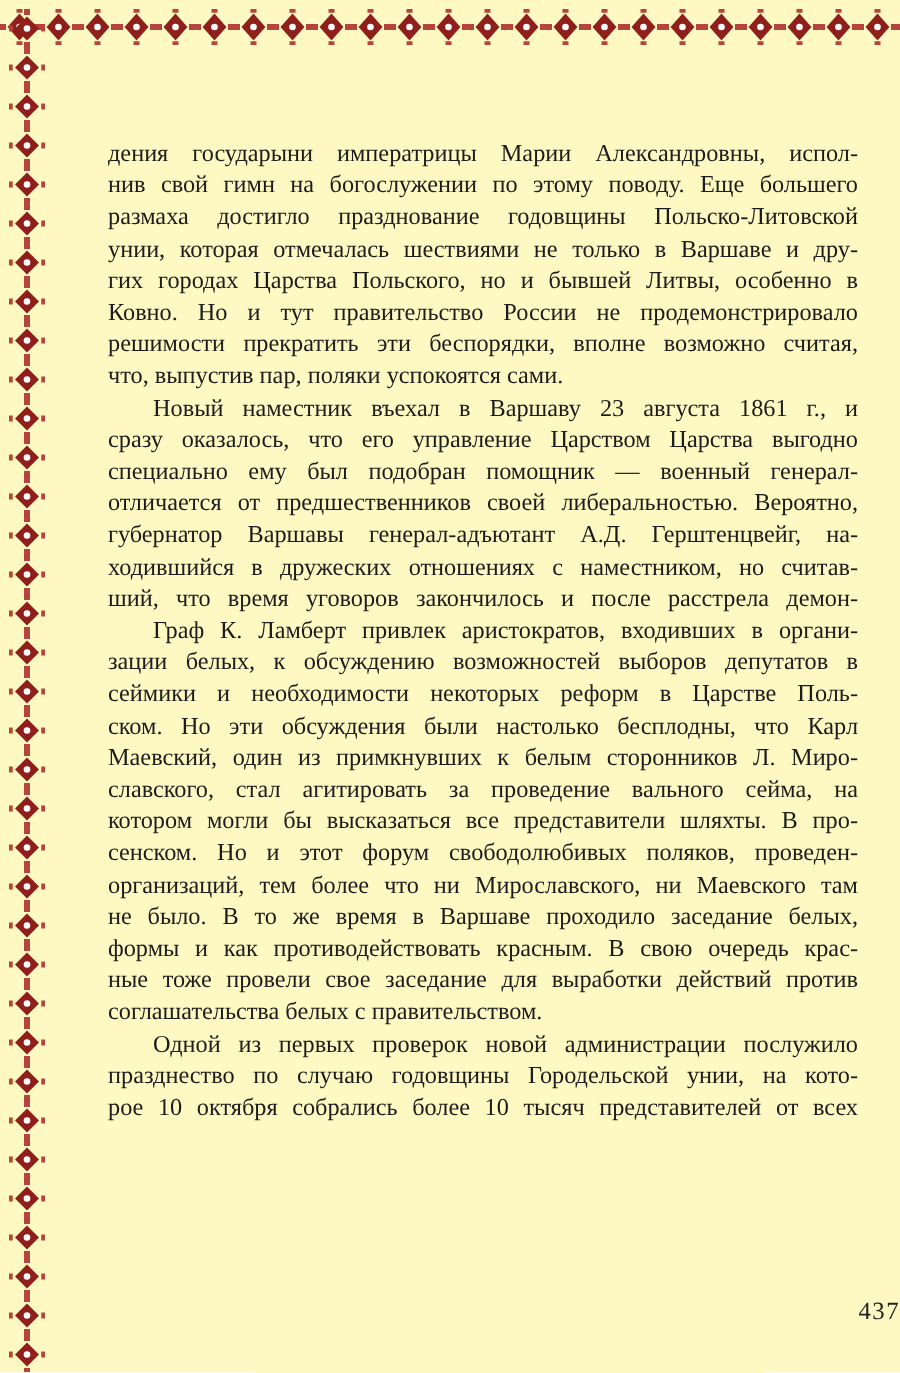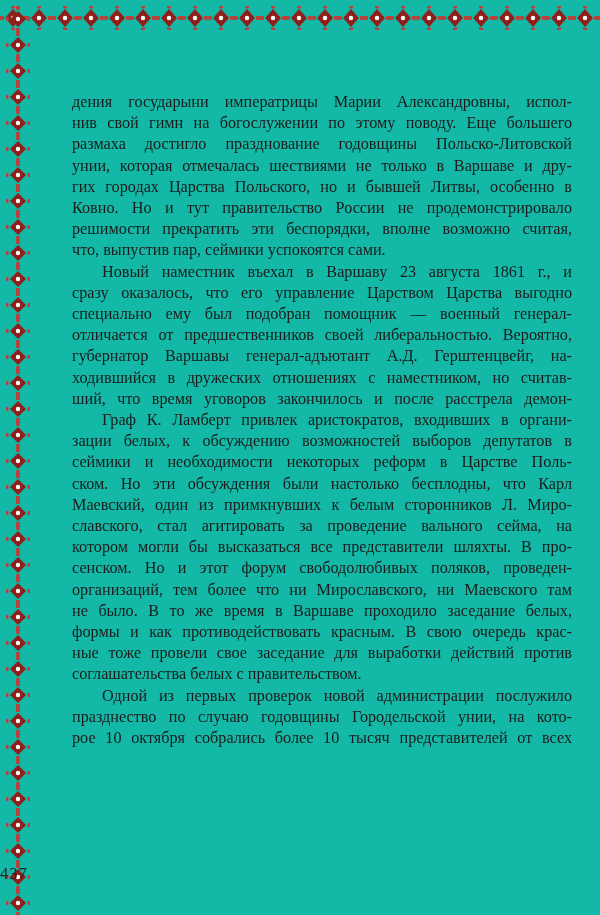--- a/index.html
+++ b/index.html
@@ -4,21 +4,21 @@
 <style>
   html, body {
     margin: 0;
     padding: 0;
     background: #ffffff;
   }
   #page {
     position: relative;
     width: 600px;
     height: 915px;
-    background: #14b8a6;
+    background: #fef9c3;
     overflow: hidden;
     font-family: "Liberation Serif", "DejaVu Serif", serif;
     color: #1c1c1c;
   }
   
   #ornament-top {
     position: absolute;
     left: 0;
     top: 6px;
     width: 600px;
@@ -47,21 +47,21 @@
     white-space: normal;
     overflow: hidden;
   }
   .line.para-end { text-align-last: left; }
   .line.indent { text-indent: 30px; }
   #page-number {
     position: absolute;
     left: 0;
     top: 864px;
     width: 600px;
-    text-align: left;
+    text-align: right;
     font-size: 16.5px;
     letter-spacing: 1px;
     color: #222222;
   }
 </style>
 </head>
 <body>
 
 <div id="page">
 
@@ -95,21 +95,21 @@
 
   <div id="text-column">
       <div class="paragraph">
         <div class="line">дения государыни императрицы Марии Александровны, испол-</div>
         <div class="line">нив свой гимн на богослужении по этому поводу. Еще большего</div>
         <div class="line">размаха достигло празднование годовщины Польско-Литовской</div>
         <div class="line">унии, которая отмечалась шествиями не только в Варшаве и дру-</div>
         <div class="line">гих городах Царства Польского, но и бывшей Литвы, особенно в</div>
         <div class="line">Ковно. Но и тут правительство России не продемонстрировало</div>
         <div class="line">решимости прекратить эти беспорядки, вполне возможно считая,</div>
-        <div class="line para-end">что, выпустив пар, сеймики успокоятся сами.</div>
+        <div class="line para-end">что, выпустив пар, поляки успокоятся сами.</div>
       </div>
       <div class="paragraph">
         <div class="line indent">Новый наместник въехал в Варшаву 23 августа 1861 г., и</div>
         <div class="line">сразу оказалось, что его управление Царством Царства выгодно</div>
         <div class="line">специально ему был подобран помощник — военный генерал-</div>
         <div class="line">отличается от предшественников своей либеральностью. Вероятно,</div>
         <div class="line">губернатор Варшавы генерал-адъютант А.Д. Герштенцвейг, на-</div>
         <div class="line">ходившийся в дружеских отношениях с наместником, но считав-</div>
         <div class="line">ший, что время уговоров закончилось и после расстрела демон-</div>
       </div>

